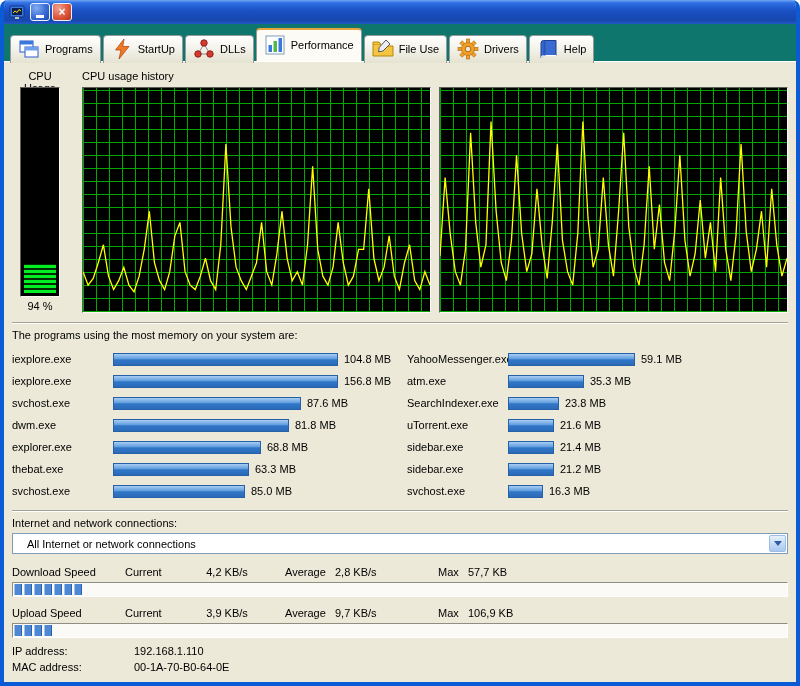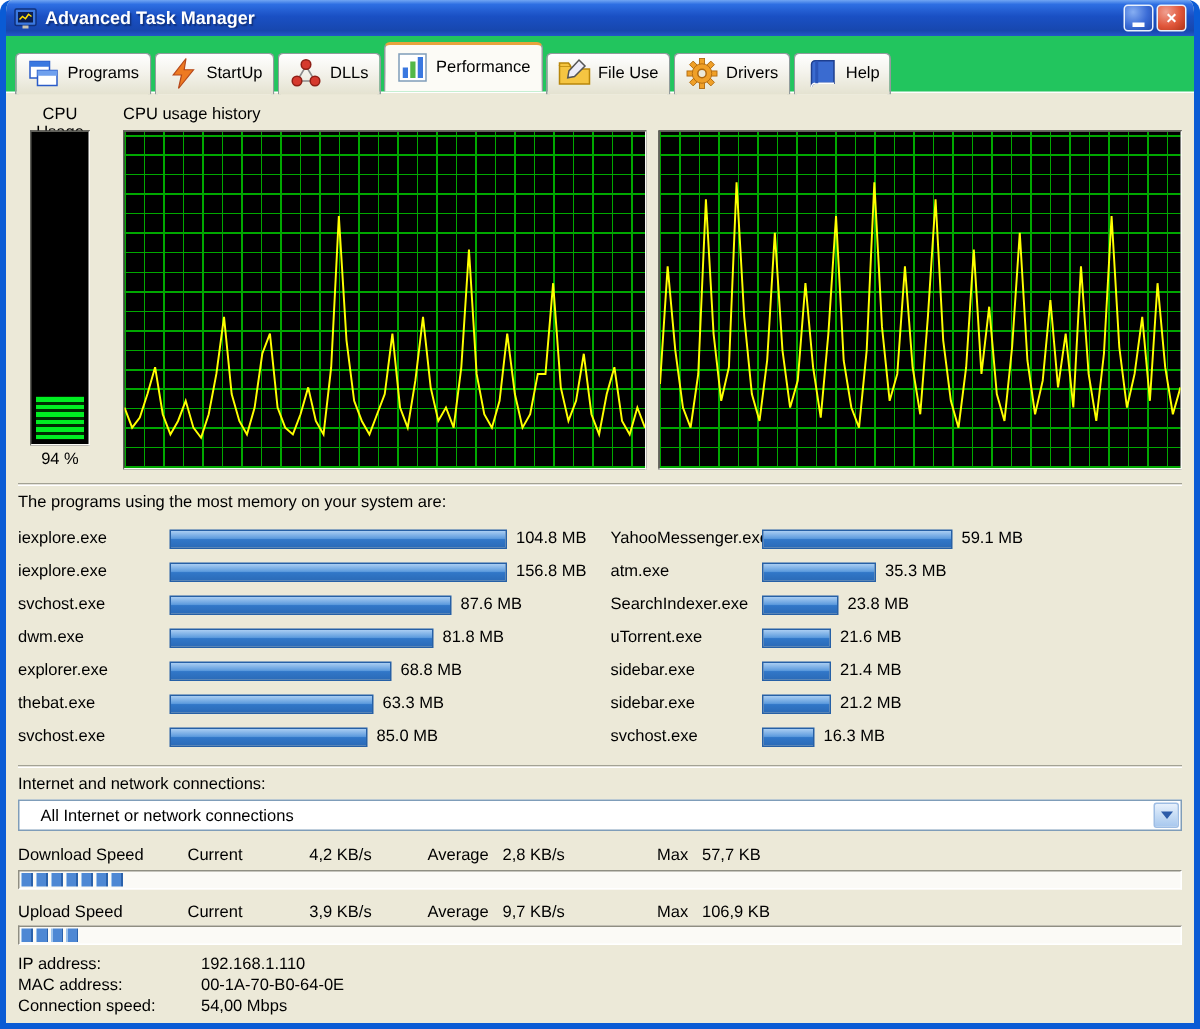--- a/index.html
+++ b/index.html
@@ -15,21 +15,21 @@
   .title-text{color:#fff;font-weight:bold;font-size:12px;text-shadow:1px 1px 1px #10307A;flex:1;
     white-space:nowrap;overflow:hidden;}
   .tb-btns{display:flex;gap:2px;flex:none;}
   .tb-btn{width:20px;height:18px;border:1px solid #EAF2FD;border-radius:3px;box-sizing:border-box;
     display:flex;align-items:center;justify-content:center;color:#fff;font-weight:bold;font-size:12px;}
   .tb-btn.min{background:radial-gradient(circle at 30% 25%,#86AEF2 0%,#3B6CD6 55%,#1E48AE 100%);}
   .min-glyph{display:block;width:8px;height:3px;background:#fff;margin-top:8px;}
   .tb-btn.close{background:radial-gradient(circle at 30% 25%,#F0A091 0%,#E0563A 55%,#B03318 100%);}
   
   .tabbar{flex:none;display:flex;align-items:flex-end;gap:2px;padding:4px 6px 0;height:38px;
-    box-sizing:border-box;background:#22c55e;border-bottom:1px solid #FFFFFF;}
+    box-sizing:border-box;background:#0f766e;border-bottom:1px solid #FFFFFF;}
   .tab{display:flex;align-items:center;gap:5px;padding:2px 7px 3px;border:1px solid #919B9C;border-bottom:none;
     border-radius:4px 4px 0 0;background:linear-gradient(180deg,#FFFFFF 0%,#F4F3EC 45%,#E4E2D0 100%);
     position:relative;top:2px;height:28px;box-sizing:border-box;cursor:default;white-space:nowrap;}
   .tab.active{background:#FCFBF6;top:0;height:33px;border-top:2px solid #E8A33D;z-index:2;}
   .tab-icon{width:22px;height:22px;flex:none;display:inline-block;}
   .tab-icon svg{width:100%;height:100%;display:block;}
   
   .content{flex:1;padding:6px 8px 4px;overflow:hidden;display:flex;flex-direction:column;}
   .sec-label{height:14px;}
   .perf{display:flex;gap:14px;margin-top:2px;flex:none;}
@@ -85,21 +85,20 @@
 
   <div class="titlebar">
     <span class="app-icon">
       <svg viewBox="0 0 16 16">
           <rect x="1" y="2" width="14" height="11" rx="1" fill="#3A78E0" stroke="#10307A"></rect>
           <rect x="3" y="4" width="10" height="7" fill="#0B1E4F"></rect>
           <polyline points="4,9 6,7 8,8.5 10,5.5 12,7" fill="none" stroke="#FFE000" stroke-width="1"></polyline>
           <rect x="6" y="13" width="4" height="2" fill="#C8C4B0"></rect>
         </svg>
     </span>
-    <span class="title-text">Advanced Task Manager</span>
     <span class="tb-btns">
       <span class="tb-btn min">
           <span class="min-glyph"></span>
         </span>
       <span class="tb-btn close">
           <span>×</span>
         </span>
     </span>
   </div>
 
@@ -329,19 +328,15 @@
     </div>
 
     <div class="info-row">
       <span class="info-label">IP address:</span>
       <span>192.168.1.110</span>
     </div>
     <div class="info-row">
       <span class="info-label">MAC address:</span>
       <span>00-1A-70-B0-64-0E</span>
     </div>
-    <div class="info-row">
-      <span class="info-label">Connection speed:</span>
-      <span>54,00 Mbps</span>
-    </div>
 
   </div>
 </div>
 
 </body></html>

